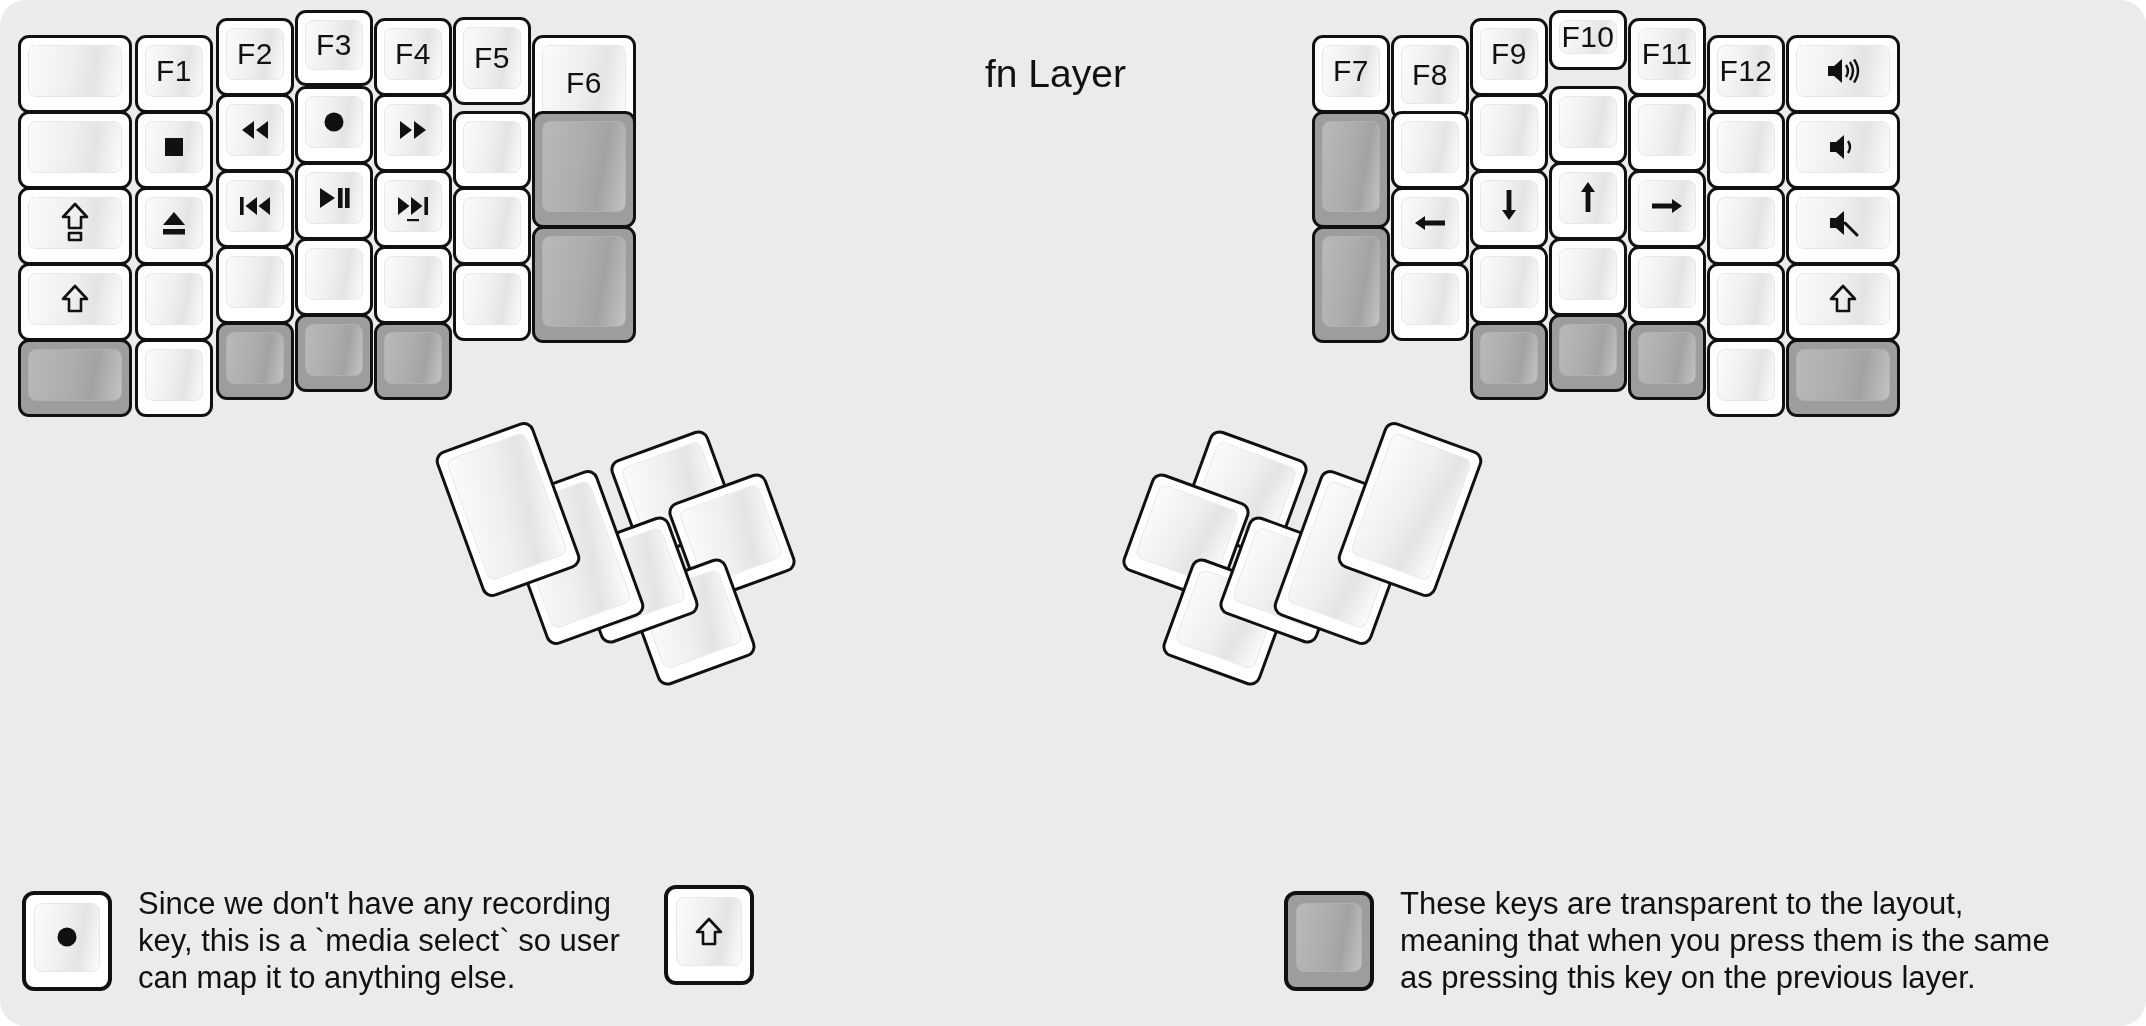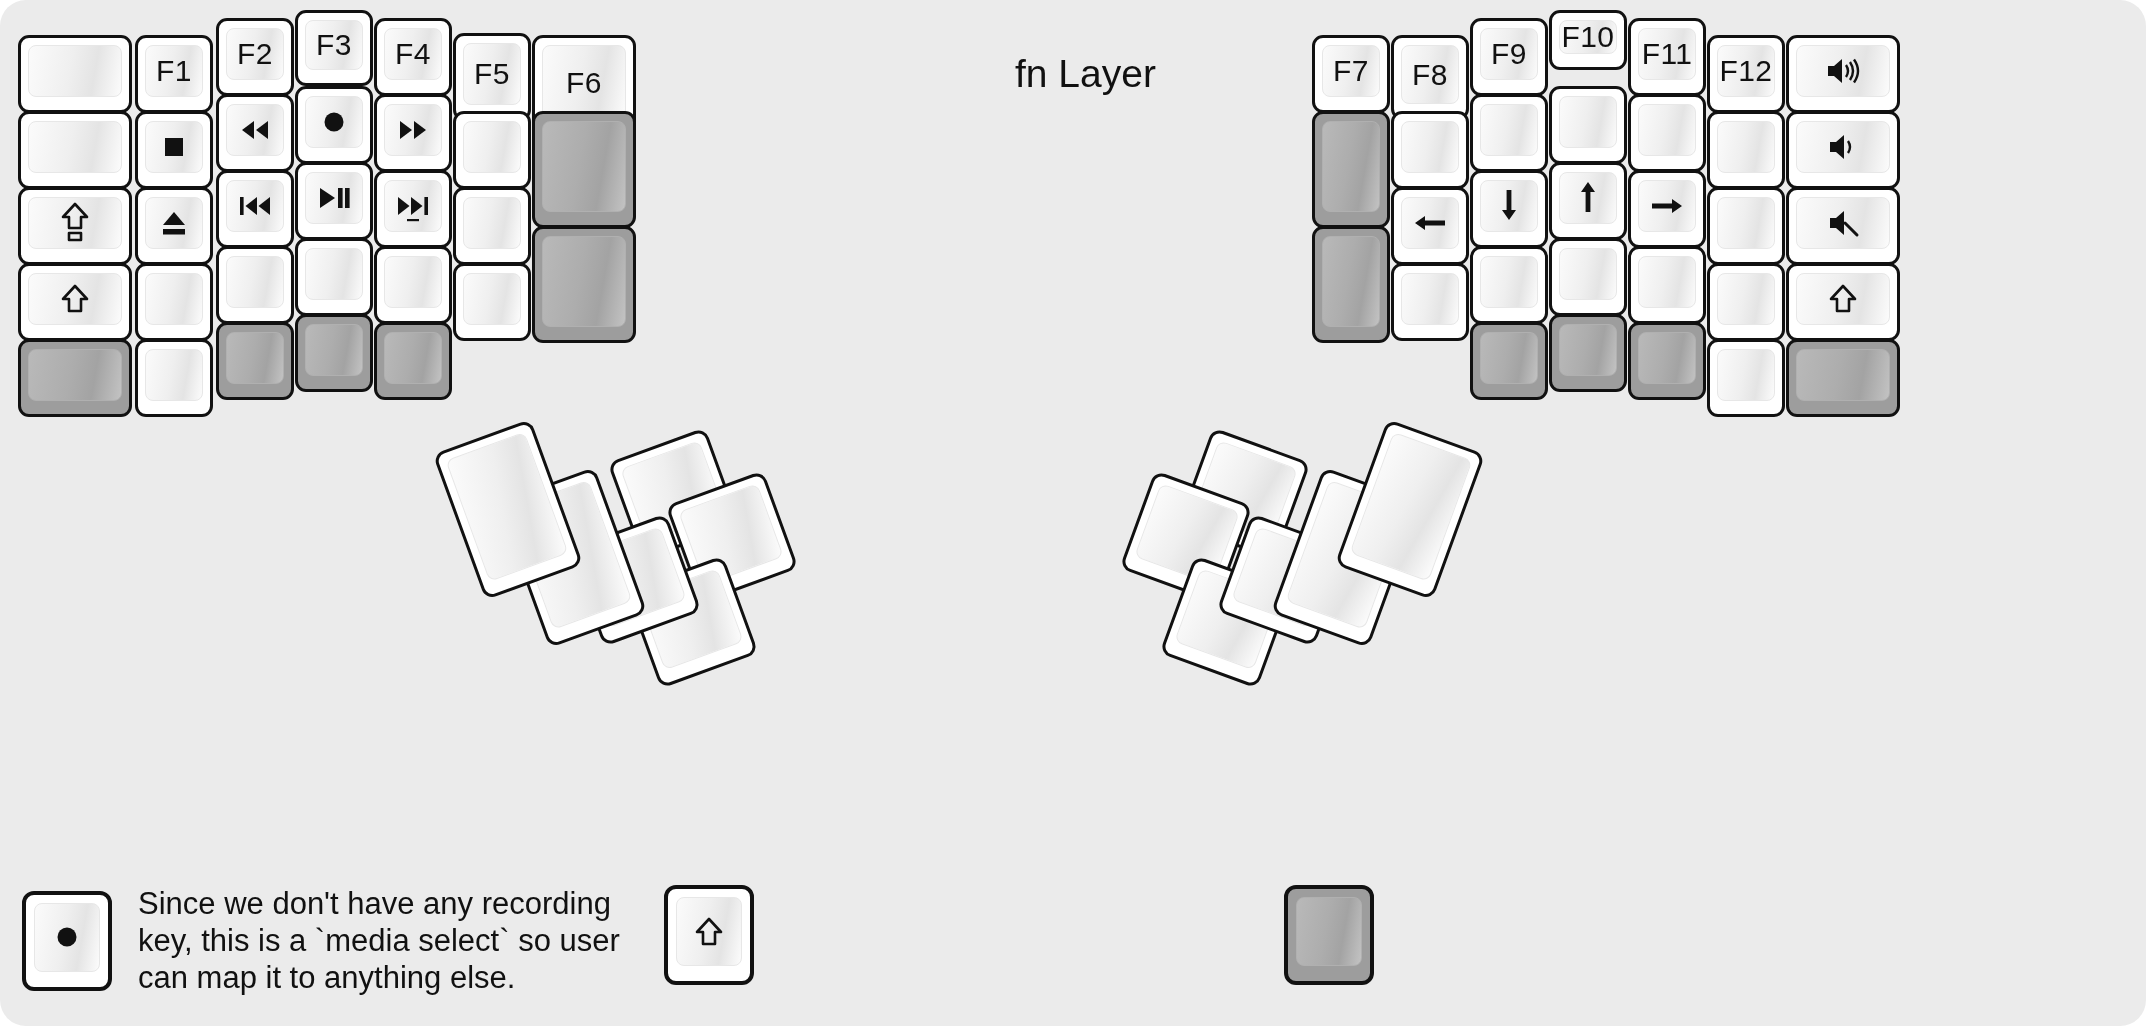--- a/index.html
+++ b/index.html
@@ -41,21 +41,21 @@
     background:linear-gradient(100deg,#b9b9b9 0%,#adadad 45%,#a3a3a3 70%,#c3c3c3 100%);
     border:1px solid #b0b0b0;
   }
 
   
   .rot{position:absolute;transform-origin:50% 50%;}
 
   
   #title{
     position:absolute;left:985px;top:52px;
-    font-size:39px;color:#111111;white-space:nowrap;margin-left:30px;
+    font-size:39px;color:#111111;white-space:nowrap;
   }
 
   
   .legend-item{position:absolute;display:flex;align-items:center;}
   .legend-key{
     position:relative;width:90px;height:100px;flex:0 0 auto;
     box-sizing:border-box;border:4px solid #111;border-radius:12px;background:#fff;
   }
   .legend-key .cap{
     position:absolute;left:8px;top:8px;right:8px;bottom:15px;border-radius:8px;
@@ -251,21 +251,21 @@
       <div class="key" style="left: 374px; top: 246px; width: 78px; height: 78px;">
         <div class="cap">
           <span class="lbl"></span>
         </div>
       </div>
       <div class="key trns" style="left: 374px; top: 322px; width: 78px; height: 78px;">
         <div class="cap">
           <span class="lbl"></span>
         </div>
       </div>
-      <div class="key" style="left: 453px; top: 33px; width: 78px; height: 88px;">
+      <div class="key" style="left: 453px; top: 17px; width: 78px; height: 88px;">
         <div class="cap">
           <span class="lbl">F5</span>
         </div>
       </div>
       <div class="key" style="left: 453px; top: 111px; width: 78px; height: 78px;">
         <div class="cap">
           <span class="lbl"></span>
         </div>
       </div>
       <div class="key" style="left: 453px; top: 187px; width: 78px; height: 78px;">
@@ -587,15 +587,18 @@
             </span>
           </div>
         </div>
       </div>
       <div class="legend-item" style="left: 1284px; top: 885px;">
         <div class="legend-key trns">
           <div class="cap">
             <span class="lbl"></span>
           </div>
         </div>
+        <div class="legend-text">These keys are transparent to the layout,
+meaning that when you press them is the same
+as pressing this key on the previous layer.</div>
       </div>
     </div>
 </div>
 
 </body></html>

